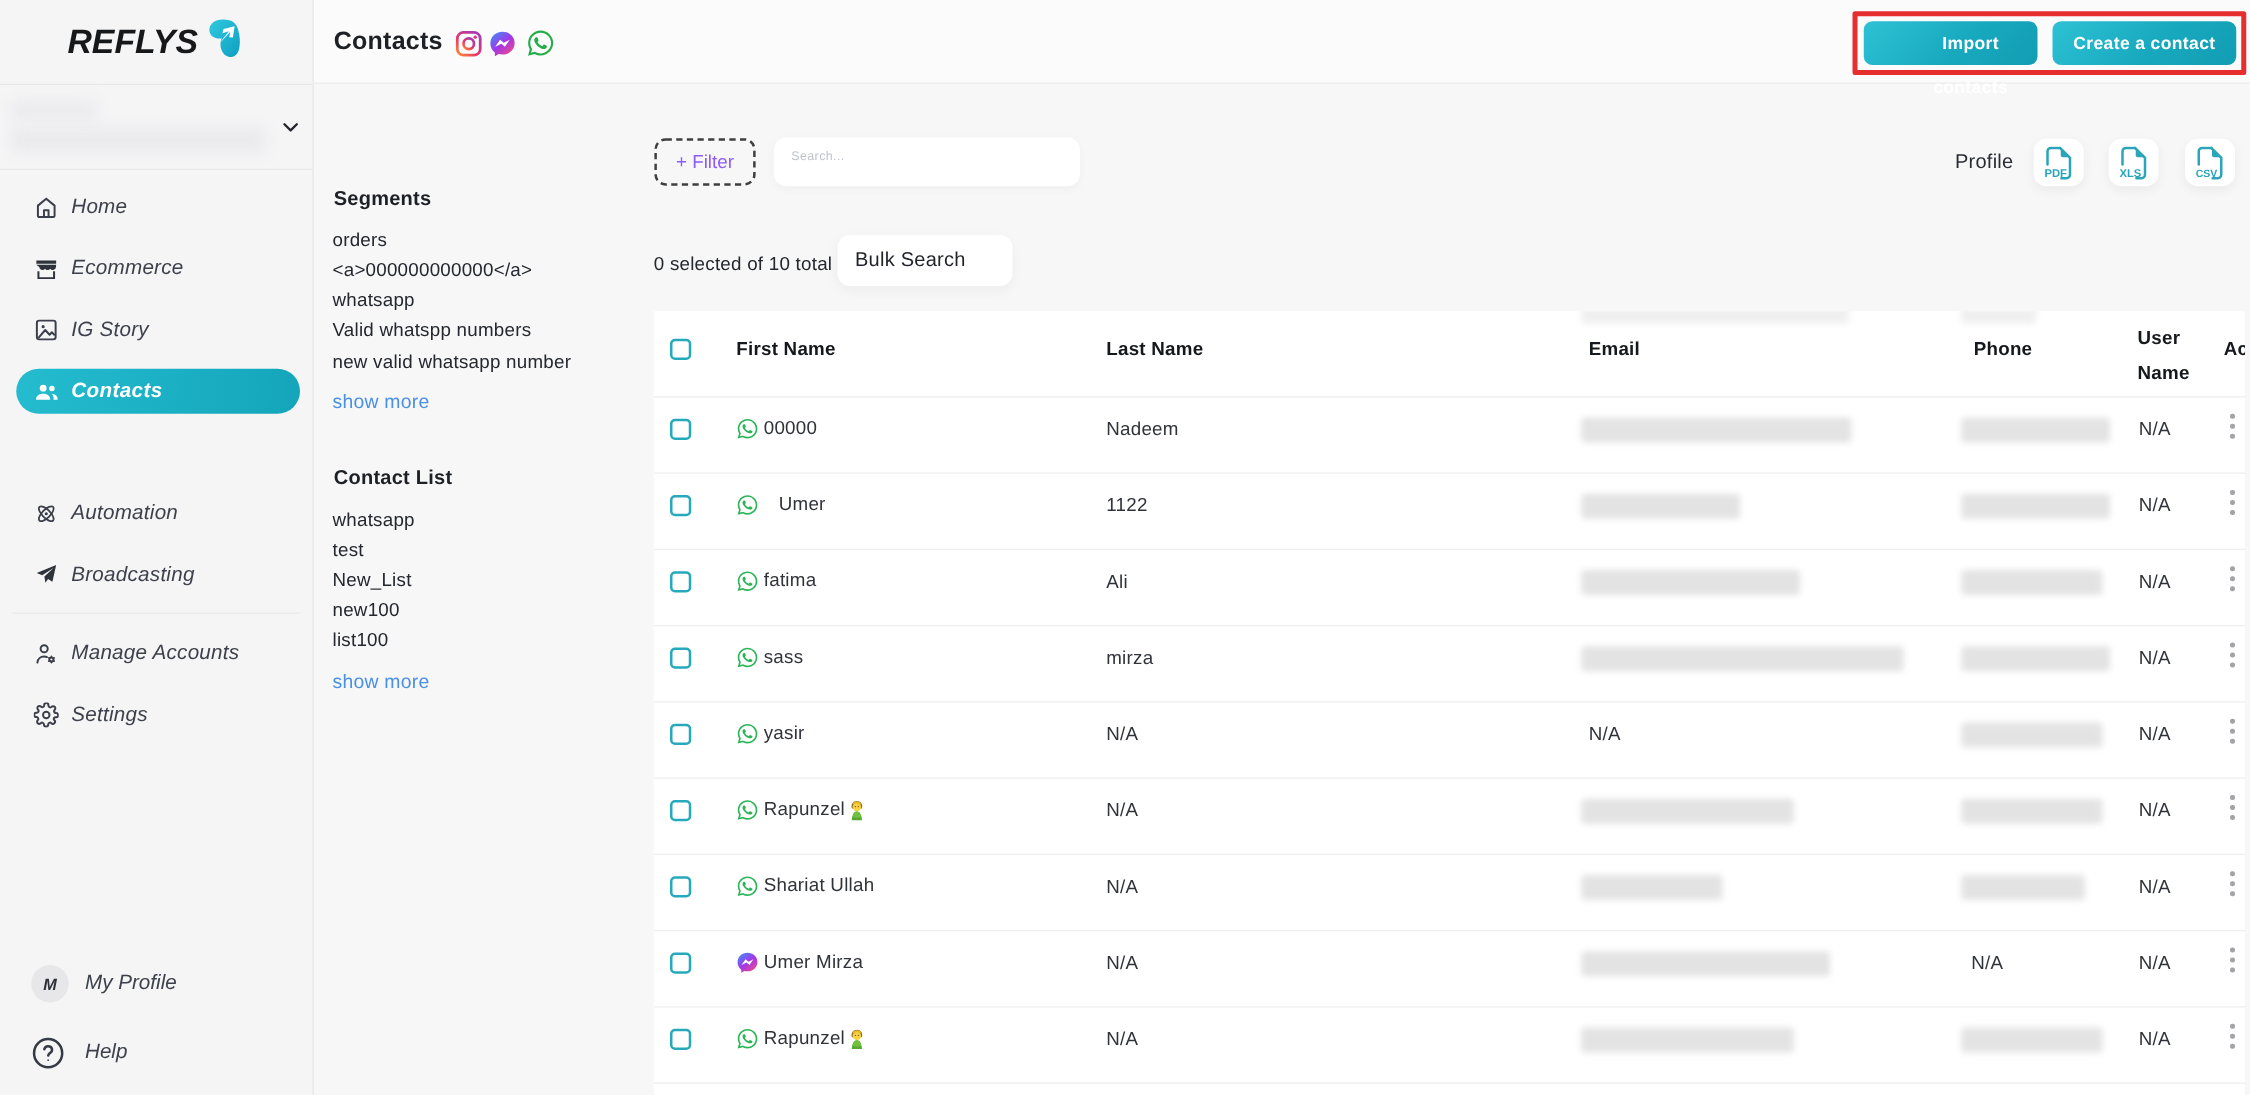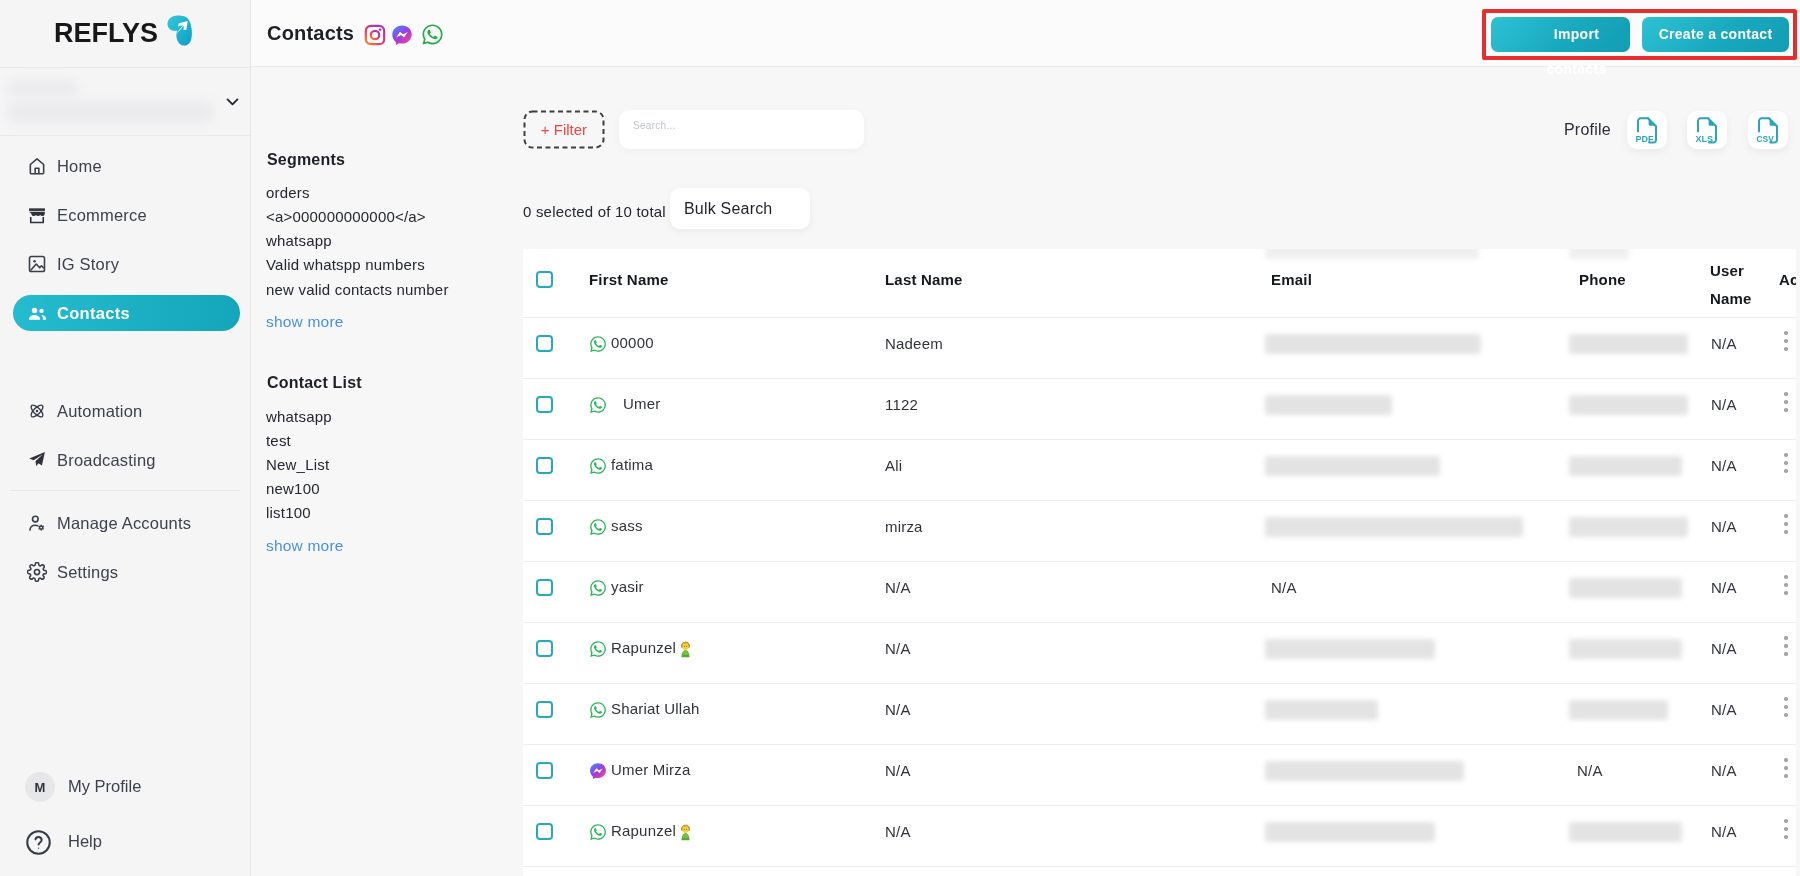--- a/index.html
+++ b/index.html
@@ -1,19 +1,19 @@
 <!DOCTYPE html>
 <html><head>
 <meta charset="utf-8">
 <style>
   * { margin:0; padding:0; box-sizing:border-box; }
   html,body { width:1800px; height:876px; overflow:hidden; font-family:"Liberation Sans", sans-serif; background:#f7f7f8; }
 
   
-  #sidebar { position:absolute; left:0; top:0; width:251px; height:876px; background:#f5f5f6; border-right:1px solid #e7e7e9; }
+  #sidebar { position:absolute; left:0; top:0; width:251px; height:876px; background:#f5f5f6; border-right:1px solid #e7e7e9;font-style:italic; }
   #logo { position:absolute; left:54px; top:18px; font-weight:bold; font-size:27px; letter-spacing:0px; color:#17181a; }
   #logoicon { position:absolute; left:167px; top:15px; }
   .sb-divider { position:absolute; left:0; width:250px; height:1px; background:#e9e9eb; }
   .blurblob { position:absolute; background:#ebebee; filter:blur(5px); border-radius:6px; }
   #chev { position:absolute; left:224px; top:93px; }
 
   .menu-item { position:absolute; left:0; width:250px; height:40px; }
   .menu-item .mi-icon { position:absolute; left:27px; top:50%; transform:translateY(-50%); width:20px; height:20px; }
   .menu-item .mi-label { position:absolute; left:57px; top:50%; transform:translateY(-50%); font-size:16.5px; color:#3d414b; letter-spacing:0.2px; }
   #pill { position:absolute; left:13px; top:295px; width:227px; height:36px; background:linear-gradient(100deg,#25bccf,#14a5ba); border-radius:18px; }
@@ -34,21 +34,21 @@
   .tealbtn { position:absolute; top:17px; height:35px; background:linear-gradient(135deg,#2ec1d4 0%,#18a9be 55%,#129db3 100%); border-radius:7px; color:#fff; font-size:14px; letter-spacing:0.3px; text-align:center; line-height:35px; font-weight:bold; }
   #btn-import { left:1491px; width:139px;padding-left:32px; }
   #btn-create { left:1642px; width:147px; }
 
   
   .panel-h { position:absolute; left:267px; font-size:16px; font-weight:bold; color:#1d2025; letter-spacing:0.2px; }
   .panel-item { position:absolute; left:266px; font-size:15px; color:#24272e; letter-spacing:0.2px; }
   .showmore { position:absolute; left:266px; font-size:15.5px; color:#4a90e2; letter-spacing:0.2px; }
 
   
-  #filterbtn { position:absolute; left:523px; top:110px; width:82px; height:39px; font-size:15px; color:#ef4444; text-align:center; line-height:39px; }
+  #filterbtn { position:absolute; left:523px; top:110px; width:82px; height:39px; font-size:15px; color:#8b5cf6; text-align:center; line-height:39px; }
   #searchbox { position:absolute; left:619px; top:110px; width:245px; height:39px; background:#fff; border-radius:10px; box-shadow:0 2px 8px rgba(0,0,0,0.04); }
   #searchbox span { position:absolute; left:14px; top:10px; font-size:10px; color:#bfc4cc; letter-spacing:0.3px; }
   #exportlabel { position:absolute; left:1564px; top:121px; font-size:16px; color:#2a2d33; letter-spacing:0.2px; }
   .expbtn { position:absolute; top:111px; width:40px; height:38px; background:#fff; border-radius:10px; box-shadow:0 3px 9px rgba(0,0,0,0.06); }
   .expbtn svg { position:absolute; left:8px; top:6px; }
 
   
   #selline { position:absolute; left:523px; top:203px; font-size:15px; color:#24272e; letter-spacing:0.2px; }
   #bulkbtn { position:absolute; left:670px; top:188px; width:140px; height:41px; background:#fff; border-radius:10px; box-shadow:0 3px 10px rgba(0,0,0,0.05); font-size:16px; color:#1f2228; text-align:left; padding-left:14px; line-height:41px; letter-spacing:0.2px; }
 
@@ -191,21 +191,21 @@
 
 <div id="redbox"></div>
 <div class="tealbtn" id="btn-import">Import contacts</div>
 <div class="tealbtn" id="btn-create">Create a contact</div>
 
 <div class="panel-h" style="top:151px">Segments</div>
 <div class="panel-item" style="top:184px">orders</div>
 <div class="panel-item" style="top:208px">&lt;a&gt;000000000000&lt;/a&gt;</div>
 <div class="panel-item" style="top:232px">whatsapp</div>
 <div class="panel-item" style="top:256px">Valid whatspp numbers</div>
-<div class="panel-item" style="top:281px">new valid contacts number</div>
+<div class="panel-item" style="top:281px">new valid whatsapp number</div>
 <div class="showmore" style="top:313px">show more</div>
 <div class="panel-h" style="top:374px">Contact List</div>
 <div class="panel-item" style="top:408px">whatsapp</div>
 <div class="panel-item" style="top:432px">test</div>
 <div class="panel-item" style="top:456px">New_List</div>
 <div class="panel-item" style="top:480px">new100</div>
 <div class="panel-item" style="top:504px">list100</div>
 <div class="showmore" style="top:537px">show more</div>
 
 <div id="filterbtn"><svg width="82" height="39" style="position:absolute;left:0;top:0">

